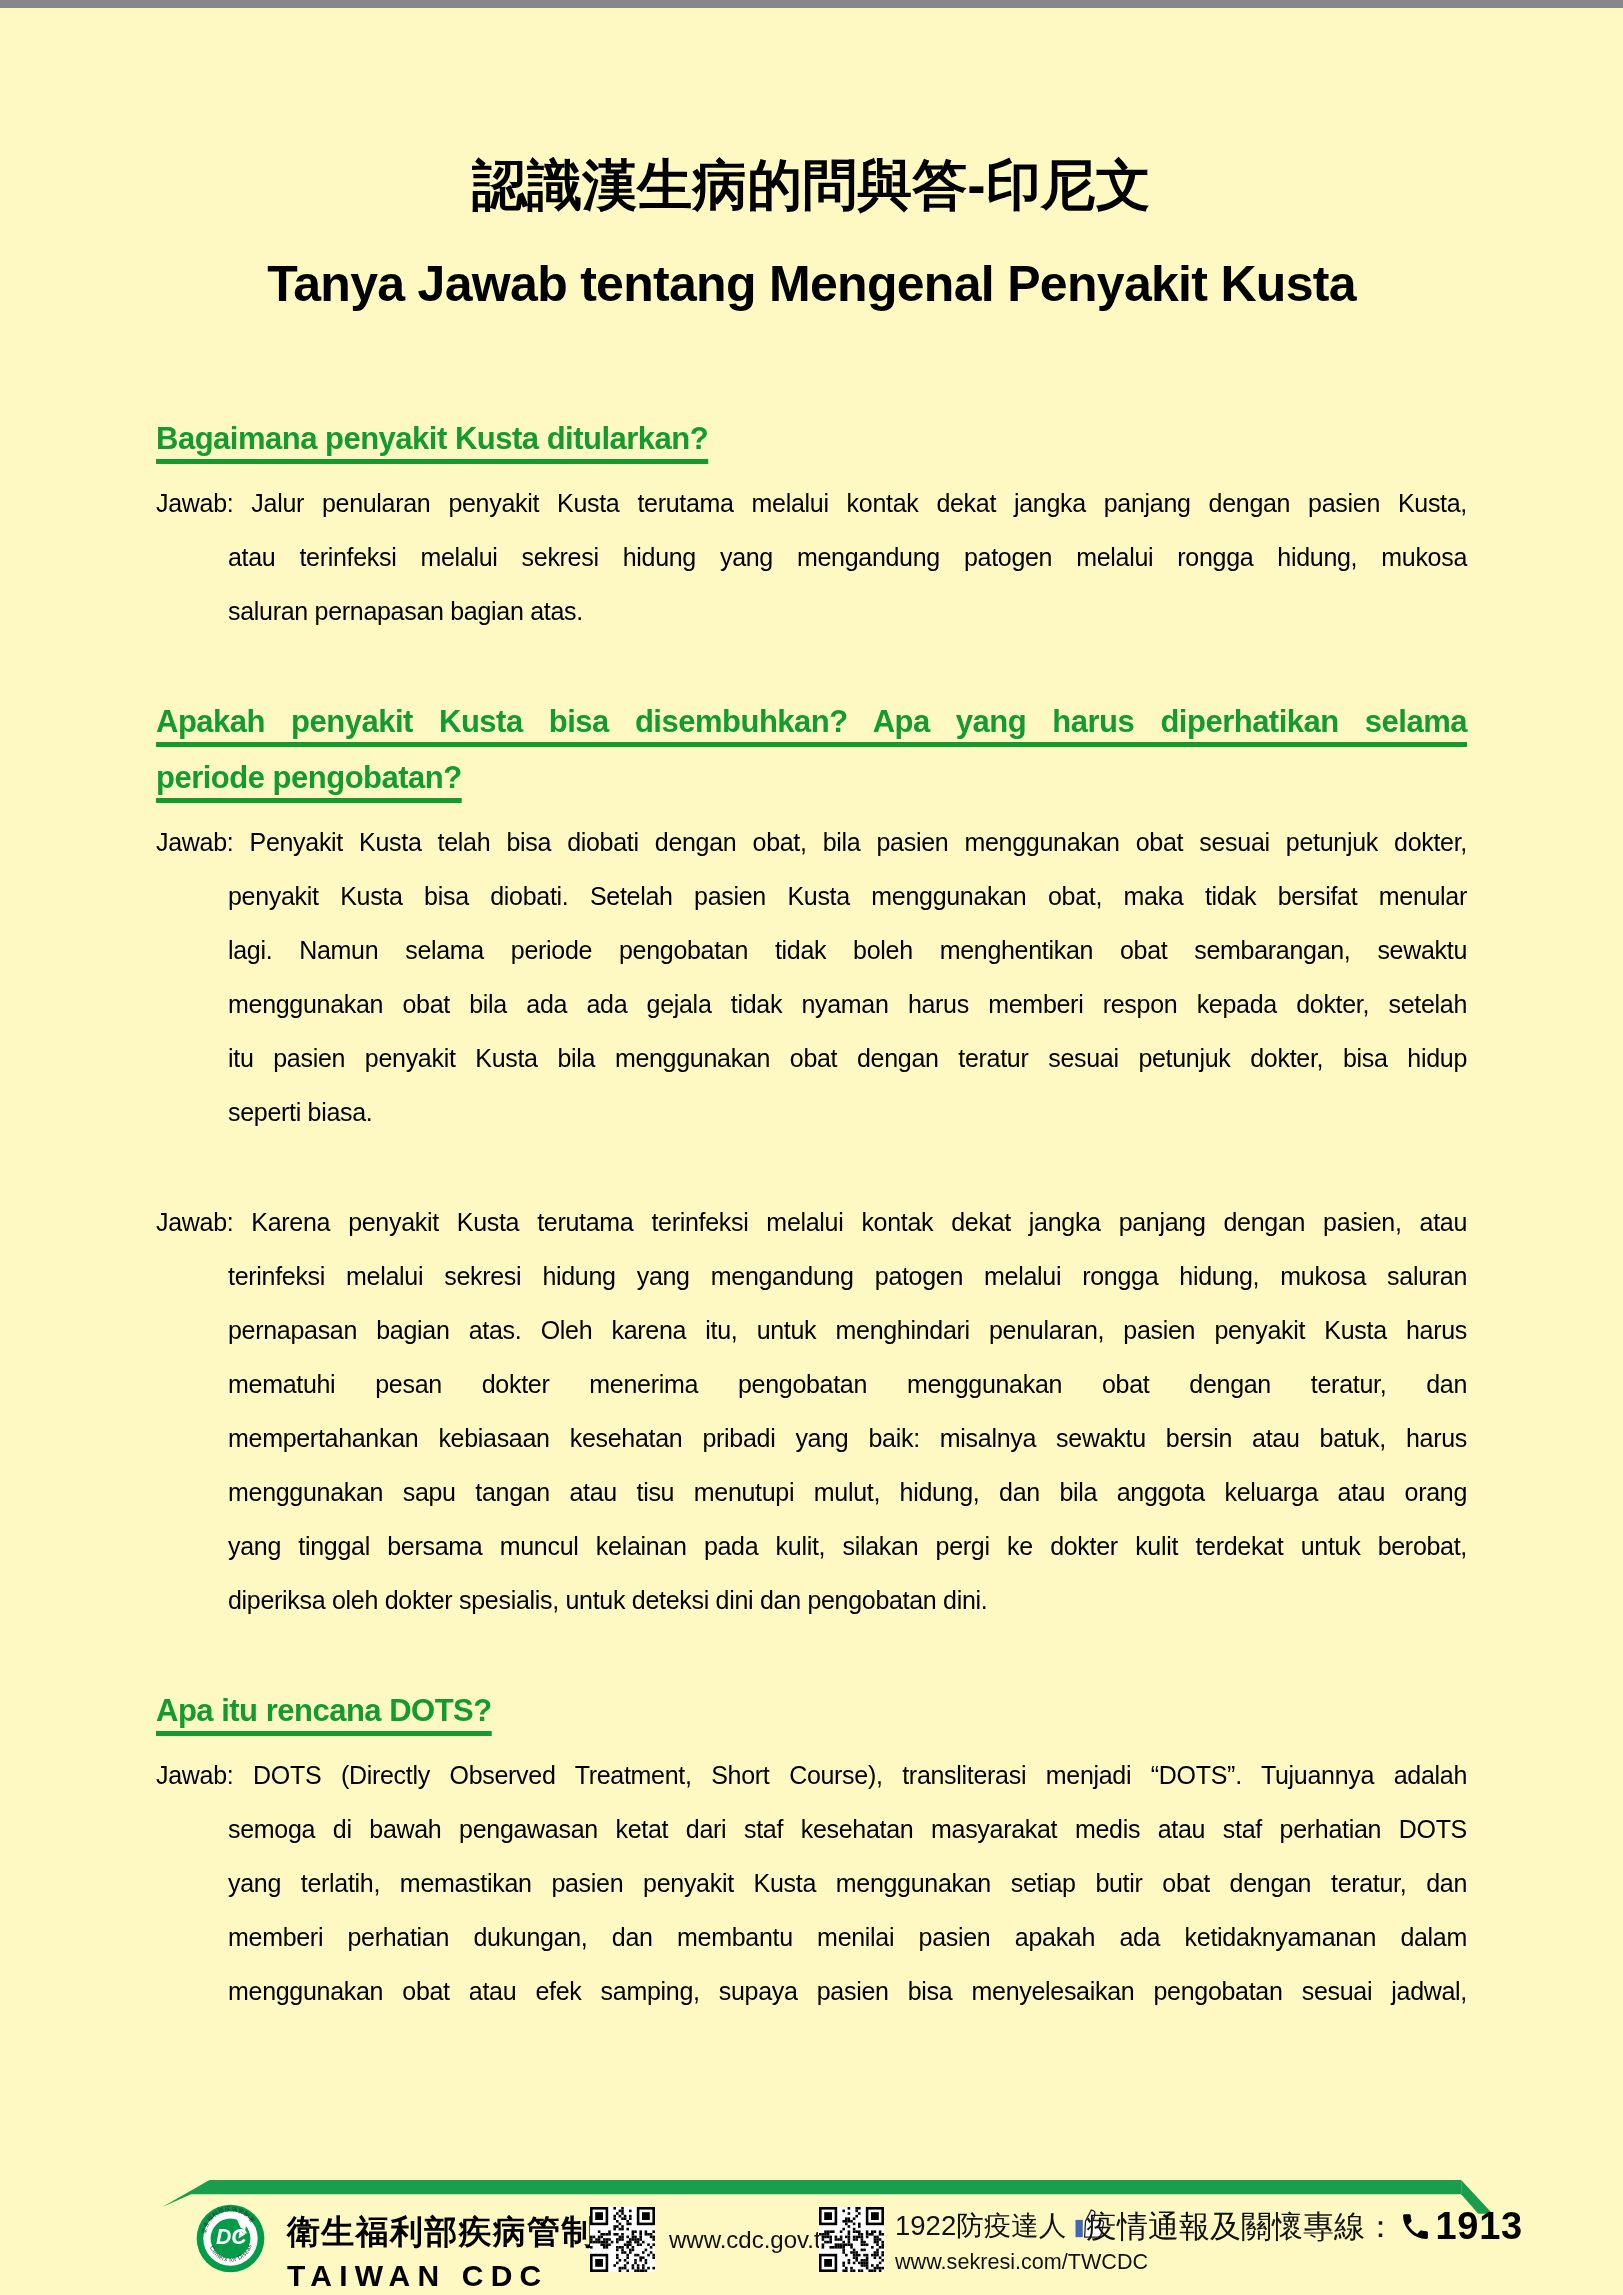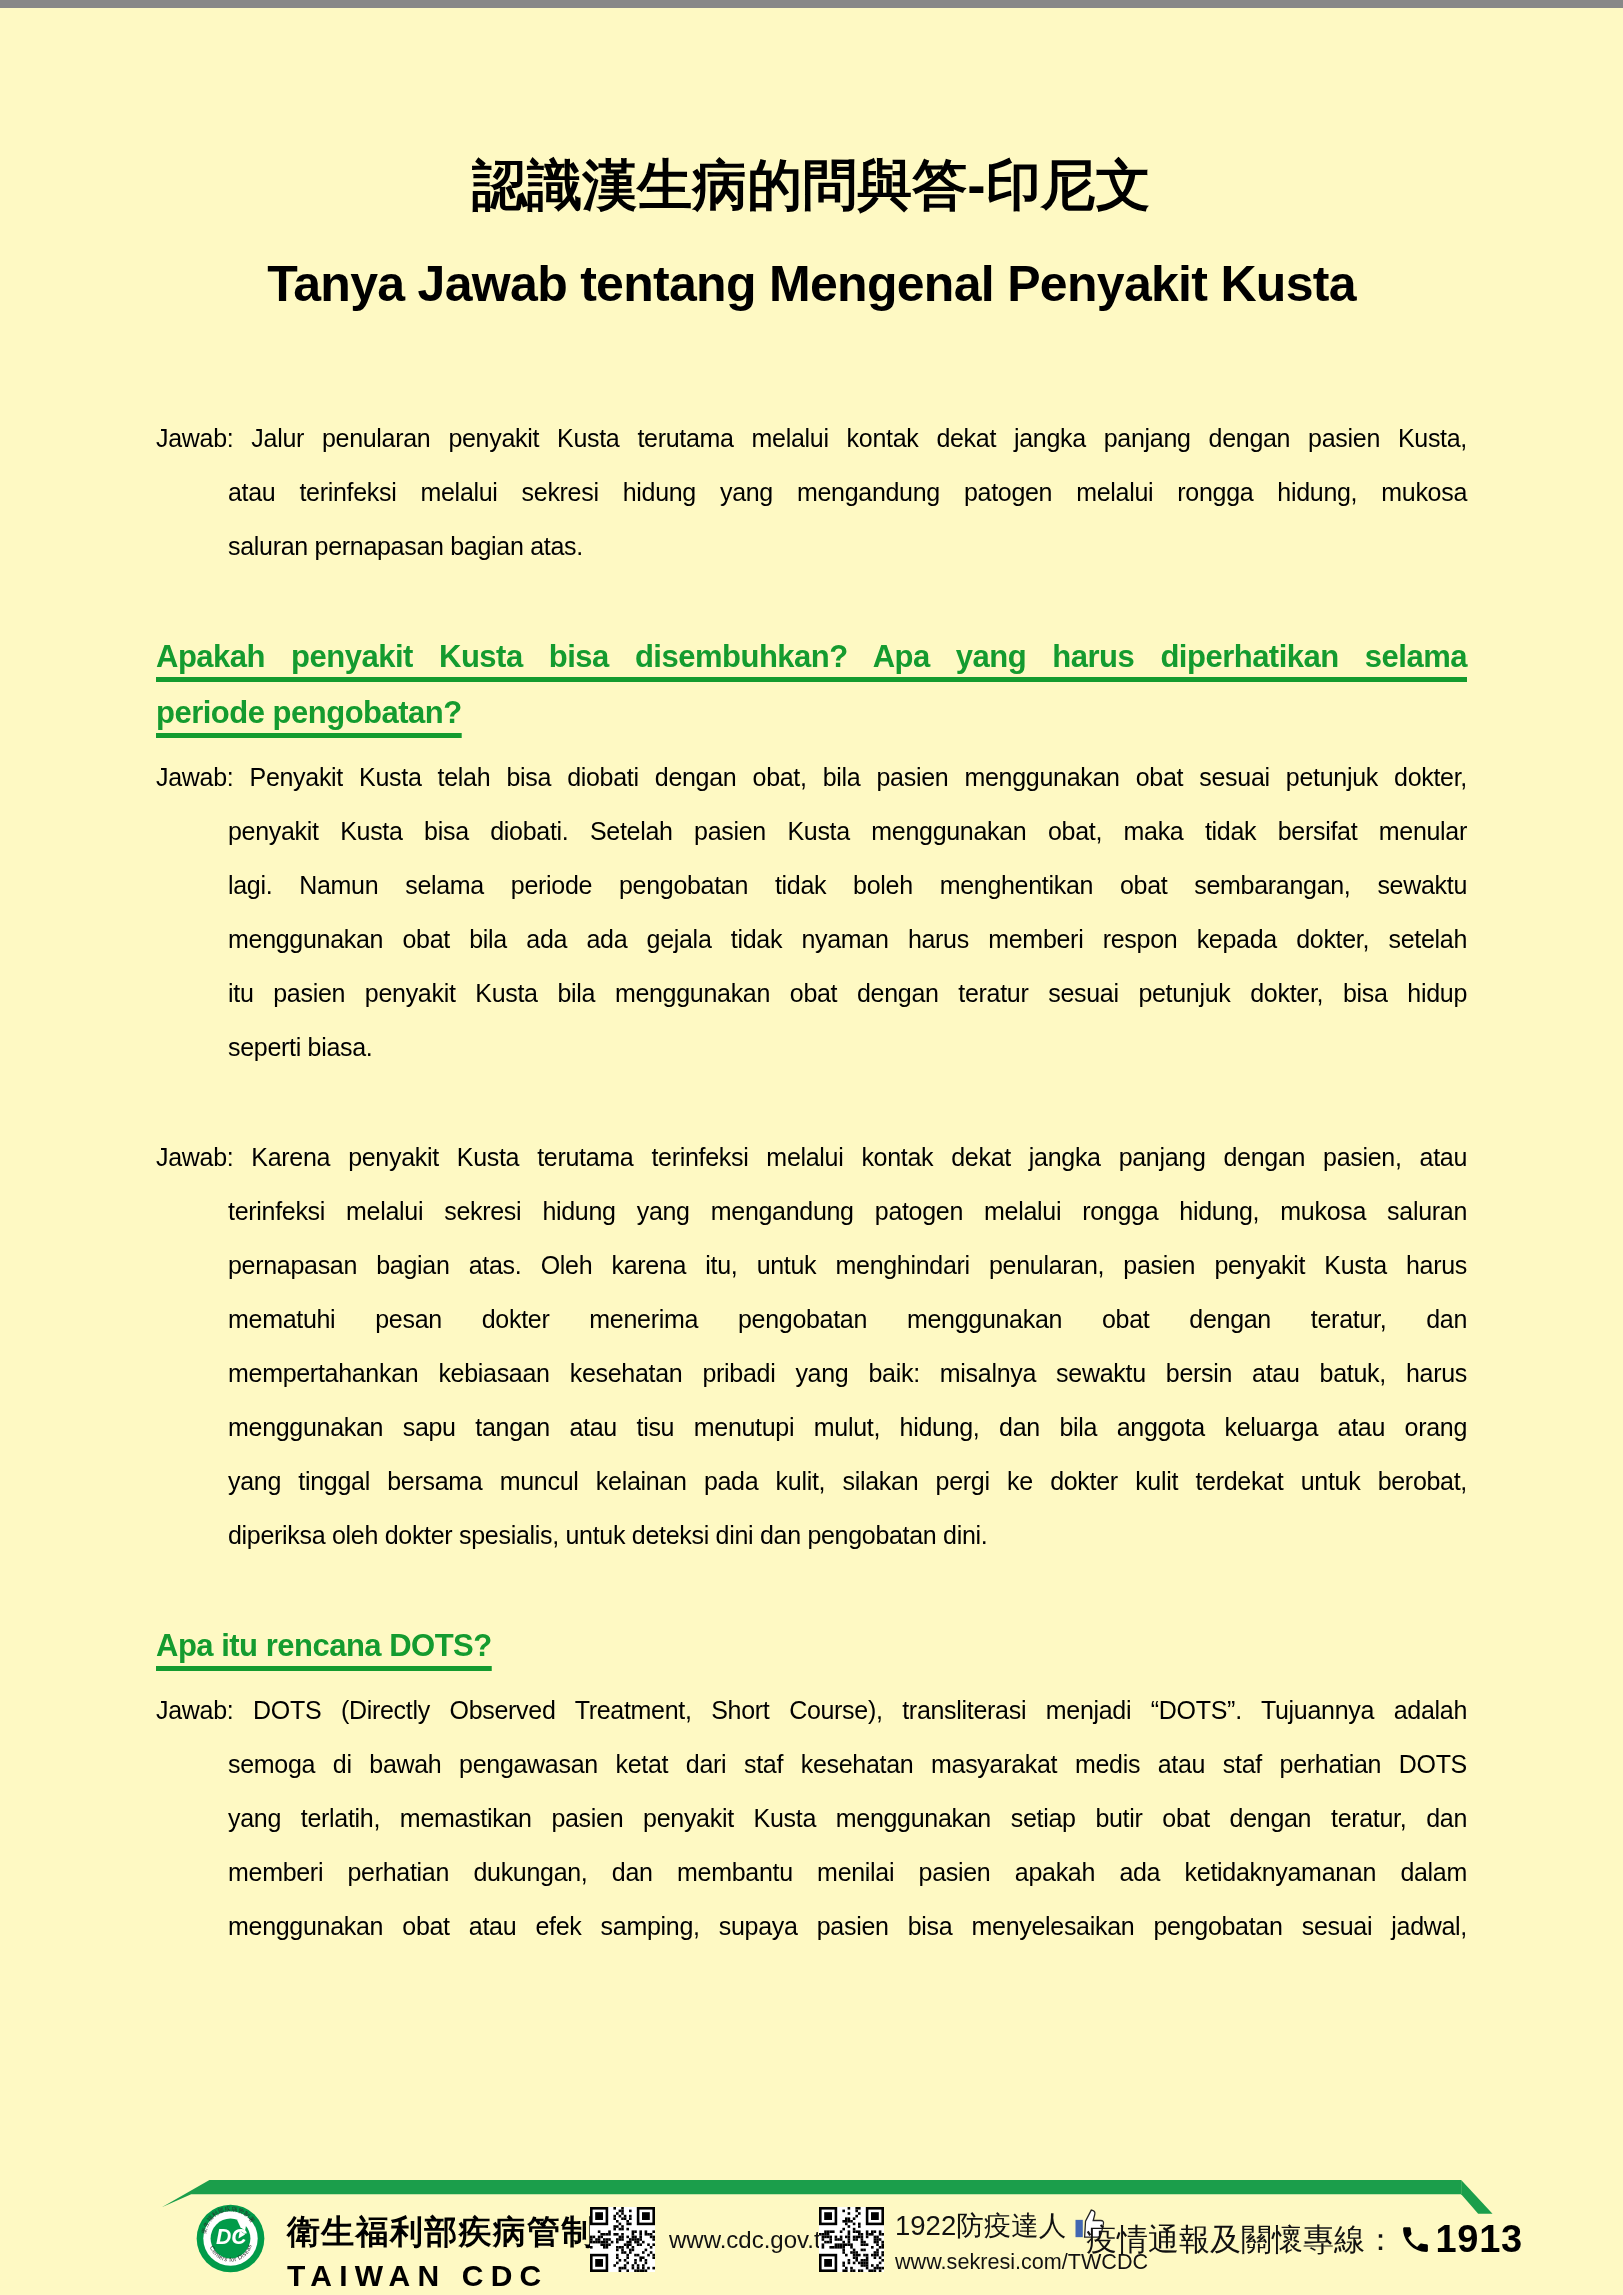--- a/index.html
+++ b/index.html
@@ -77,39 +77,42 @@
     display:flex; align-items:center;
     font-size:24px; color:#111;
   }
   .fb-block { position:absolute; left:895px; top:56px; }
   .fb-top { display:flex; }
   .fb-label { font-size:27.5px; color:#111; }
   .thumb-icon { width:34px; height:31px; margin-left:7.9px; }
   .fb-url { margin-top:5.2px; font-size:21.6px; color:#111; }
 
   .hotline {
-    position:absolute; left:1086px; top:55px; height:65px;
+    position:absolute; left:1086px; top:42px; height:65px;
     display:flex; align-items:center;
   }
   .hotline-label { font-size:31px; color:#111; }
   .phone-icon { width:33px; height:33px; margin:0 3.9px 0 2.6px; }
   .hotline-number { font-size:38px; font-weight:bold; letter-spacing:0.7px; }
 
   .logo-ring-text { font-size:9px; fill:#2b2b2b; letter-spacing:0.5px; }
   .logo-dc { fill:#fff; font-weight:bold; font-style:italic; }
 </style>
 </head>
 <body>
 
 <div class="page">
   <div class="content">
     <h1 class="title-zh">認識漢生病的問與答-印尼文</h1>
     <h2 class="title-id">Tanya Jawab tentang Mengenal Penyakit Kusta</h2>
     <main id="sections">
         <section class="qa">
+          <div class="heading">
+            <div class="h-line">Bagaimana penyakit Kusta ditularkan?</div>
+          </div>
           <div class="answer">
             <div class="line first jline">Jawab: Jalur penularan penyakit Kusta terutama melalui kontak dekat jangka panjang dengan pasien Kusta,</div>
             <div class="line jline">atau terinfeksi melalui sekresi hidung yang mengandung patogen melalui rongga hidung, mukosa</div>
             <div class="line">saluran pernapasan bagian atas.</div>
           </div>
         </section>
         <section class="qa">
           <div class="heading">
             <div class="h-line jline">Apakah penyakit Kusta bisa disembuhkan? Apa yang harus diperhatikan selama</div>
             <div class="h-line">periode pengobatan?</div>

